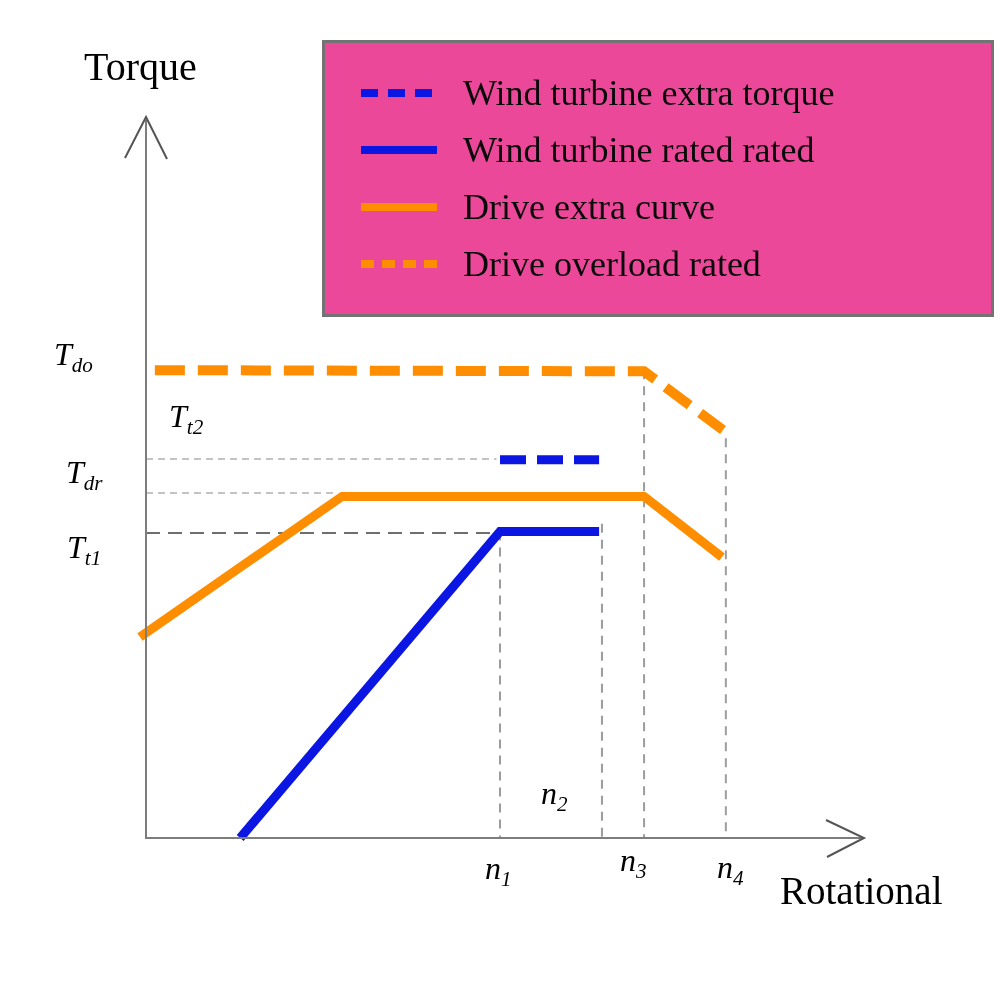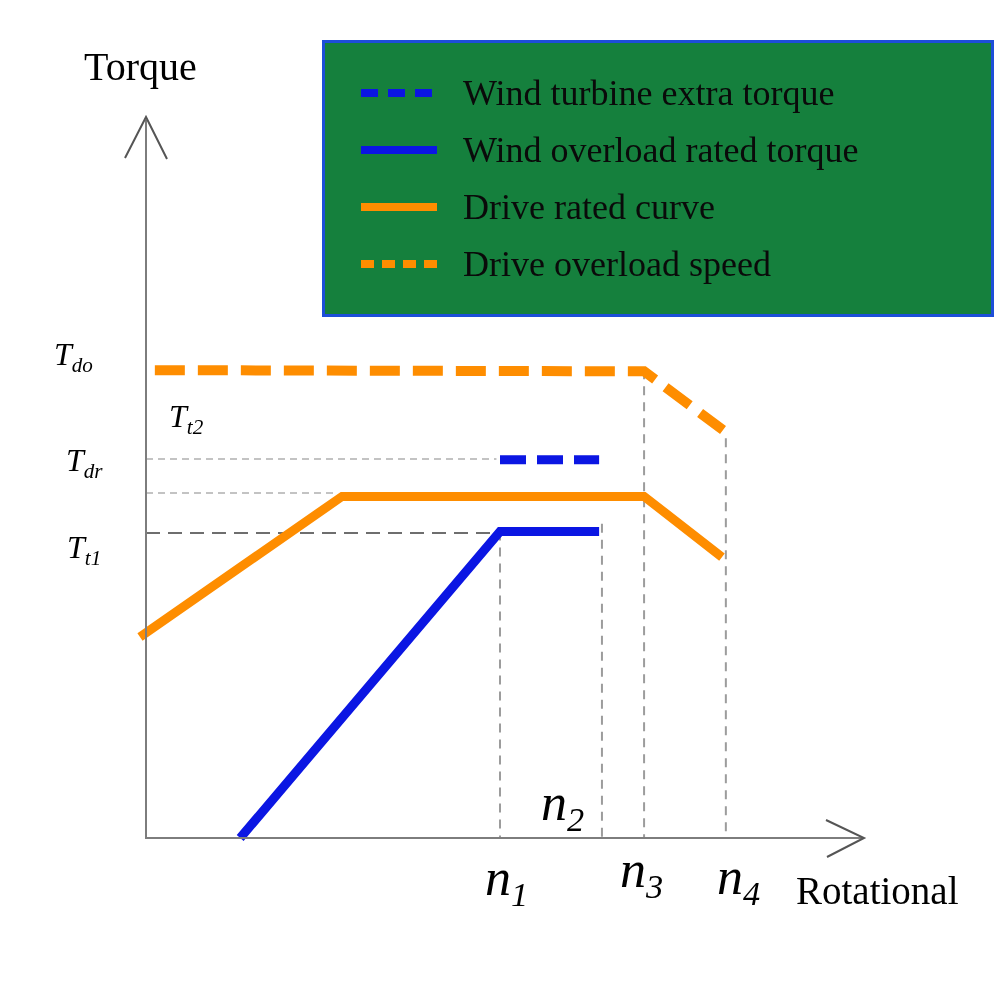--- a/index.html
+++ b/index.html
@@ -9,42 +9,42 @@
     height: 916px;
     background: #ffffff;
     font-family: Liberation Serif, serif;
     color: #000;
     overflow: hidden;
   }
   #plot { position: absolute; left: 0; top: 0; }
 
   .axis-title { position: absolute; font-size: 40px; line-height: 1; color: #000; }
   #y-axis-title { left: 84px; top: 47px; }
-  #x-axis-title { left: 780px; top: 863px; font-size: 39px; line-height: 1.42; margin-left: 16px; }
+  #x-axis-title { left: 780px; top: 863px; font-size: 39px; line-height: 1.42; }
 
   .tick { position: absolute; font-style: italic; line-height: 1; white-space: nowrap; }
   .ytick { font-size: 32px; }
-  .xtick { font-size: 52px; }
+  .xtick { font-size: 32px; }
   .tick sub { font-size: 0.66em; vertical-align: -0.32em; line-height: 0; font-style: italic; }
 
   #tick-Tdo { left: 54px;  top: 338px; }
   #tick-Tt2 { left: 169px; top: 400px; }
-  #tick-Tdr { left: 66px;  top: 444px; text-align: center; }
+  #tick-Tdr { left: 66px;  top: 456px; text-align: center; }
   #tick-Tt1 { left: 67px;  top: 531px; }
   #tick-n1  { left: 485px; top: 852px; }
   #tick-n2  { left: 541px; top: 777px; }
   #tick-n3  { left: 620px; top: 844px; }
   #tick-n4  { left: 717px; top: 851px; }
 
   #legend {
     position: absolute;
     left: 322px; top: 40px;
     width: 632px; height: 271px;
-    border: 3px solid #1d4ed8;
-    background: #15803d;
+    border: 3px solid #737373;
+    background: #ec4899;
     box-sizing: content-box;
     display: flex;
     flex-direction: column;
     justify-content: center;
     padding-left: 34px;
     text-align: right;
   }
   .legend-row {
     display: flex;
     align-items: center;
@@ -101,29 +101,29 @@
     <div class="legend-row">
       <svg class="legend-swatch" viewBox="0 0 80 14">
         <line x1="2" y1="7" x2="78" y2="7" stroke="#0b16e3" stroke-width="8" stroke-dasharray="17,10"></line>
       </svg>
       <span class="legend-label">Wind turbine extra torque</span>
     </div>
     <div class="legend-row">
       <svg class="legend-swatch" viewBox="0 0 80 14">
         <line x1="2" y1="7" x2="78" y2="7" stroke="#0b16e3" stroke-width="8"></line>
       </svg>
-      <span class="legend-label">Wind overload rated torque</span>
+      <span class="legend-label">Wind turbine rated rated</span>
     </div>
     <div class="legend-row">
       <svg class="legend-swatch" viewBox="0 0 80 14">
         <line x1="2" y1="7" x2="78" y2="7" stroke="#fe8d00" stroke-width="8"></line>
       </svg>
-      <span class="legend-label">Drive rated curve</span>
+      <span class="legend-label">Drive extra curve</span>
     </div>
     <div class="legend-row">
       <svg class="legend-swatch" viewBox="0 0 80 14">
         <line x1="2" y1="7" x2="78" y2="7" stroke="#fe8d00" stroke-width="8" stroke-dasharray="13,8"></line>
       </svg>
-      <span class="legend-label">Drive overload speed</span>
+      <span class="legend-label">Drive overload rated</span>
     </div>
   </div>
 
 </div>
 
 </body></html>

